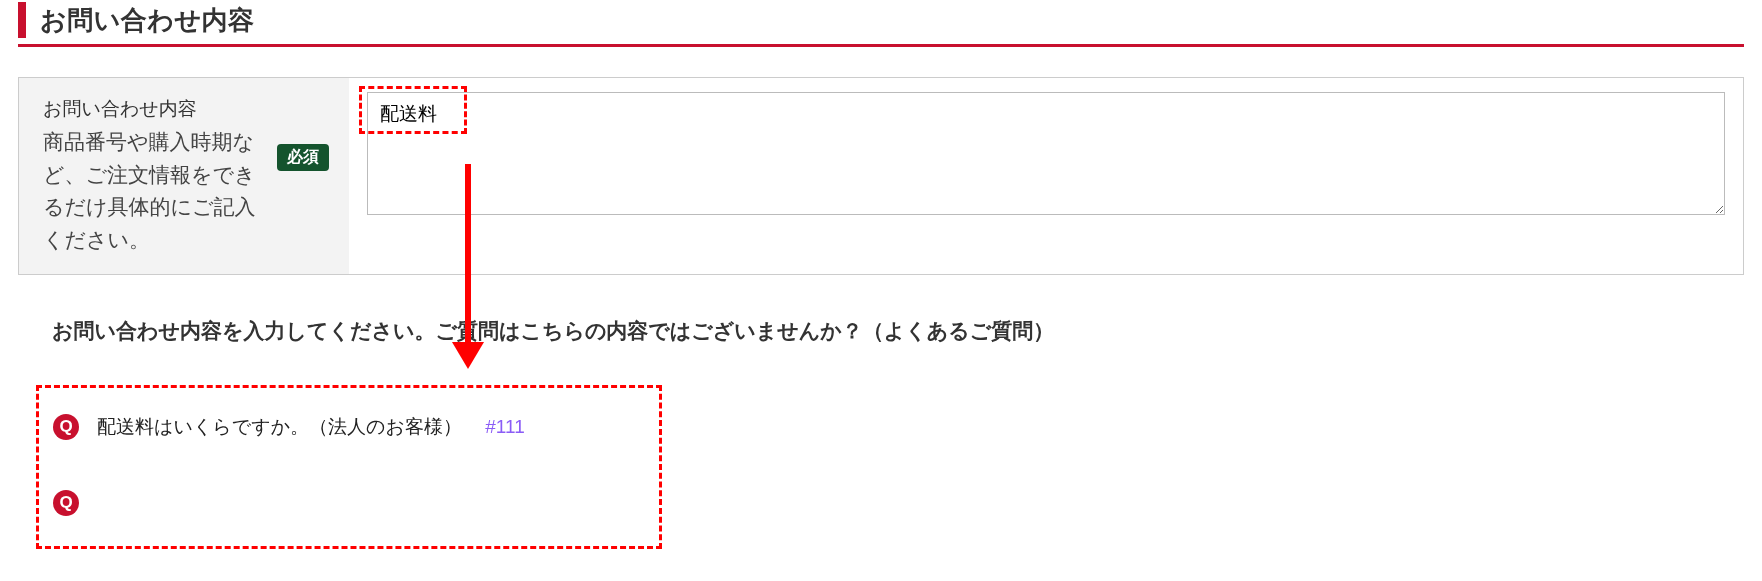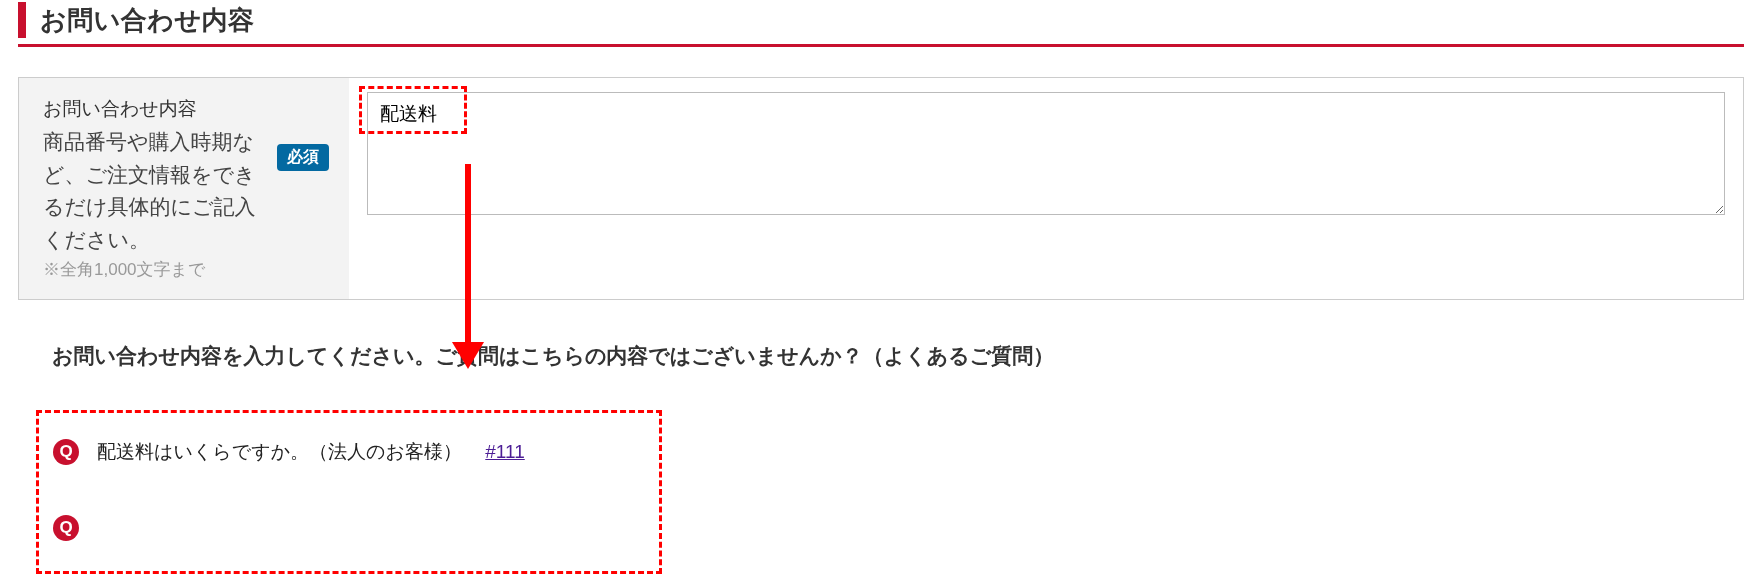--- a/index.html
+++ b/index.html
@@ -51,21 +51,21 @@
       color: #444;
       line-height: 1.55;
     }
     .label-note {
       font-size: 17px;
       color: #999;
       margin-top: 2px;
     }
     .req-badge {
       display: inline-block;
-      background: #0369a1;
+      background: #14532d;
       color: #fff;
       font-size: 16px;
       font-weight: 700;
       padding: 3px 10px;
       border-radius: 4px;
       margin-left: 8px;
       margin-top: 48px;
       flex-shrink: 0;
     }
     .form-input-col {
@@ -124,22 +124,21 @@
       justify-content: center;
       margin-right: 18px;
       flex-shrink: 0;
     }
     .faq-text {
       font-size: 19px;
       color: #222;
     }
     .faq-text .tag {
       margin-left: 18px;
-      color: #4c1d95;
-      text-decoration: underline;
+      color: #8b5cf6;
     }
     
     .arrow-svg {
       position: absolute;
       left: 420px;
       top: 162px;
       pointer-events: none;
     }
     .page-root { position: relative; }
   </style>
@@ -151,21 +150,20 @@
   <div class="section-header">
     <div class="bar"></div>
     <h2>お問い合わせ内容</h2>
   </div>
 
   <div class="form-panel">
     <div class="form-label-col">
       <div class="label-text">
         <div class="label-title">お問い合わせ内容</div>
         <div class="label-desc">商品番号や購入時期など、ご注文情報をできるだけ具体的にご記入ください。</div>
-        <div class="label-note">※全角1,000文字まで</div>
       </div>
       <span class="req-badge">必須</span>
     </div>
     <div class="form-input-col">
       <div class="ta-wrap">
         <textarea class="inq" style="">配送料</textarea>
         <div class="dash-box-input"></div>
       </div>
     </div>
   </div>

